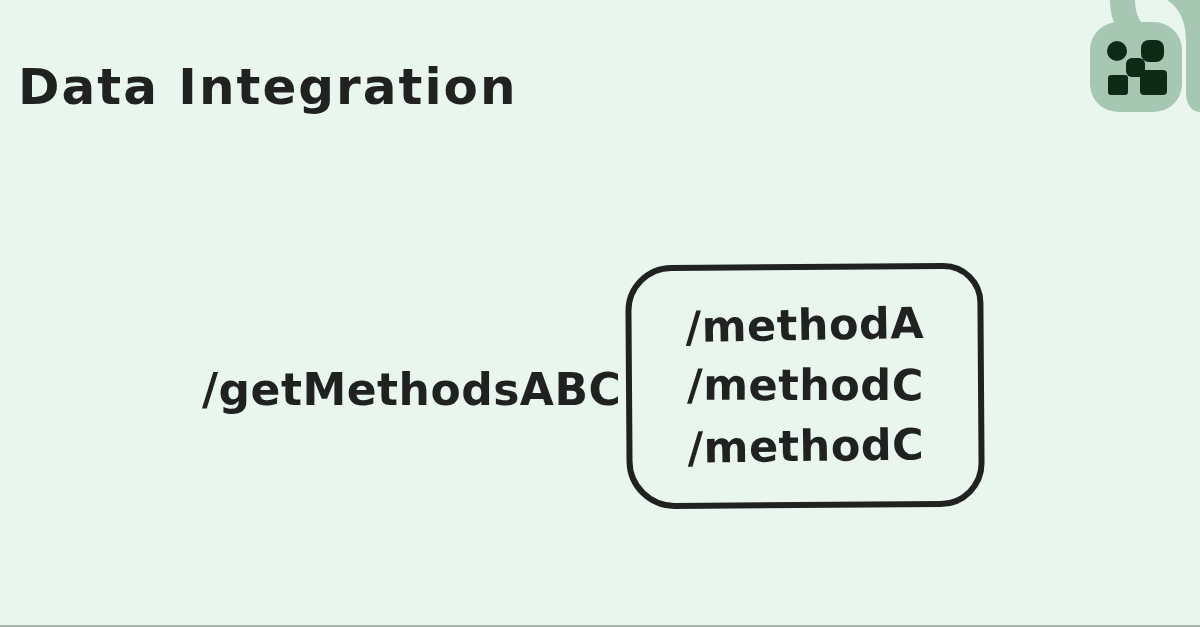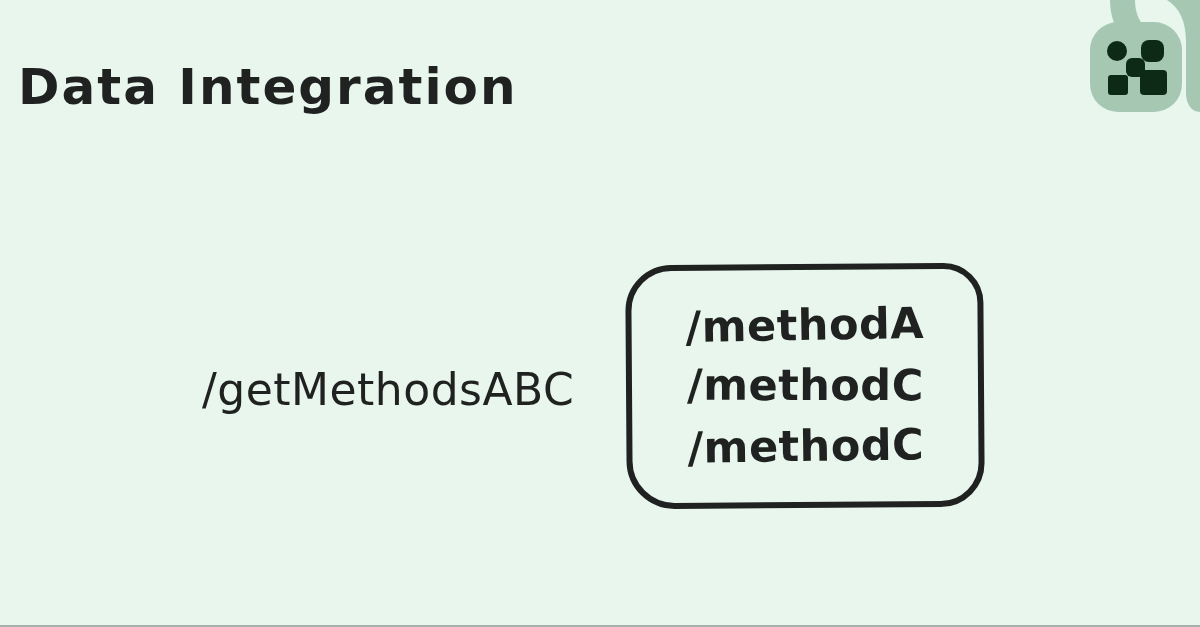--- a/index.html
+++ b/index.html
@@ -28,21 +28,21 @@
     font-size:50px;
     font-weight:700;
     letter-spacing:2px;
     color:var(--ink);
   }
   .endpoint{
     position:absolute;
     left:202px;
     top:364px;
     font-size:44px;
-    font-weight:400;
+    font-weight:700;
     letter-spacing:0.5px;
     white-space:nowrap;
     color:var(--ink);
   }
   .methods-box{
     position:absolute;
     left:626px;
     top:264px;
     width:358px;
     height:244px;

